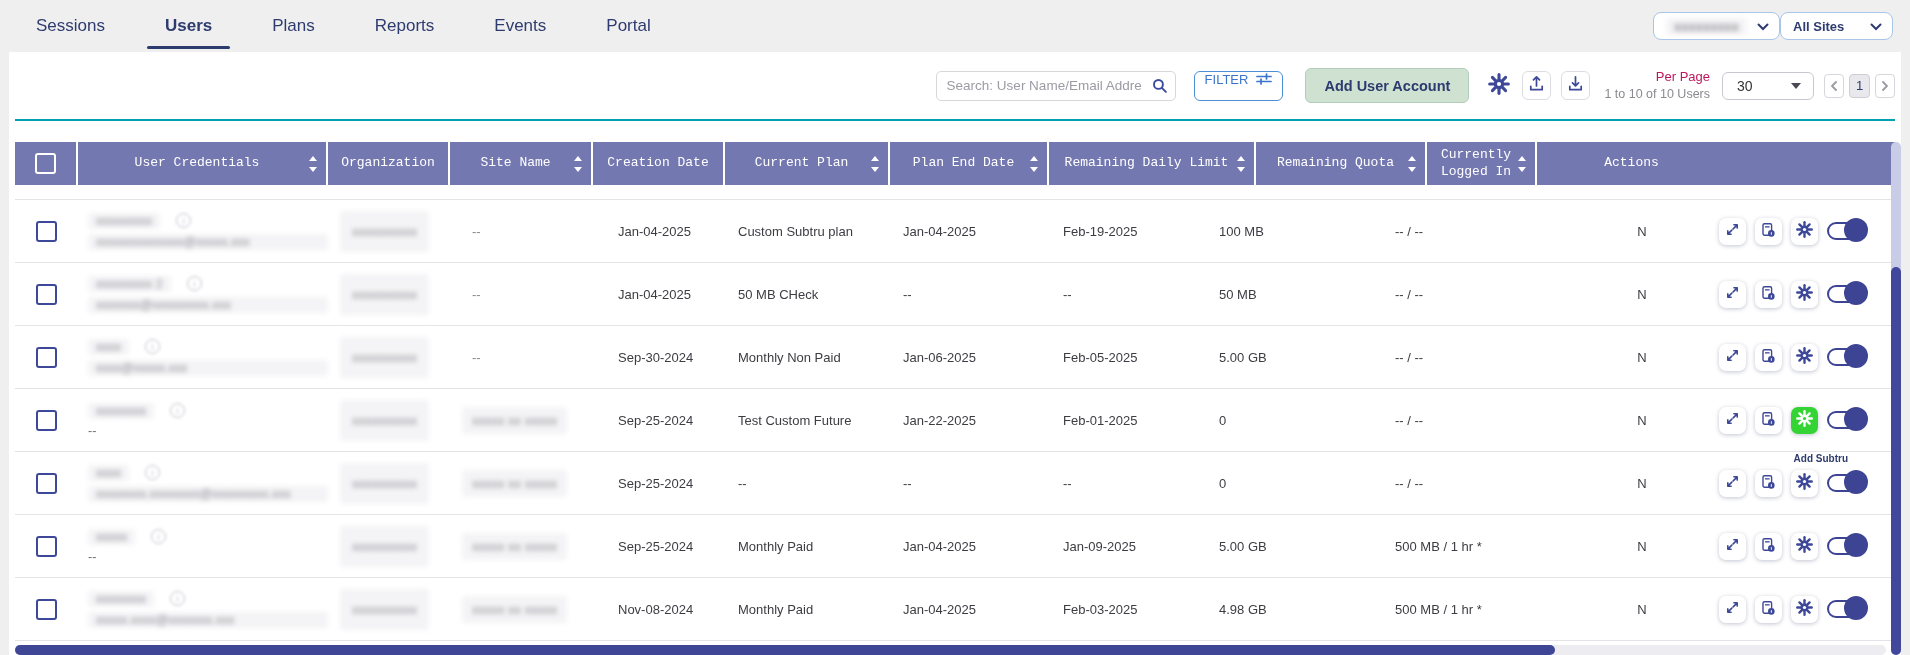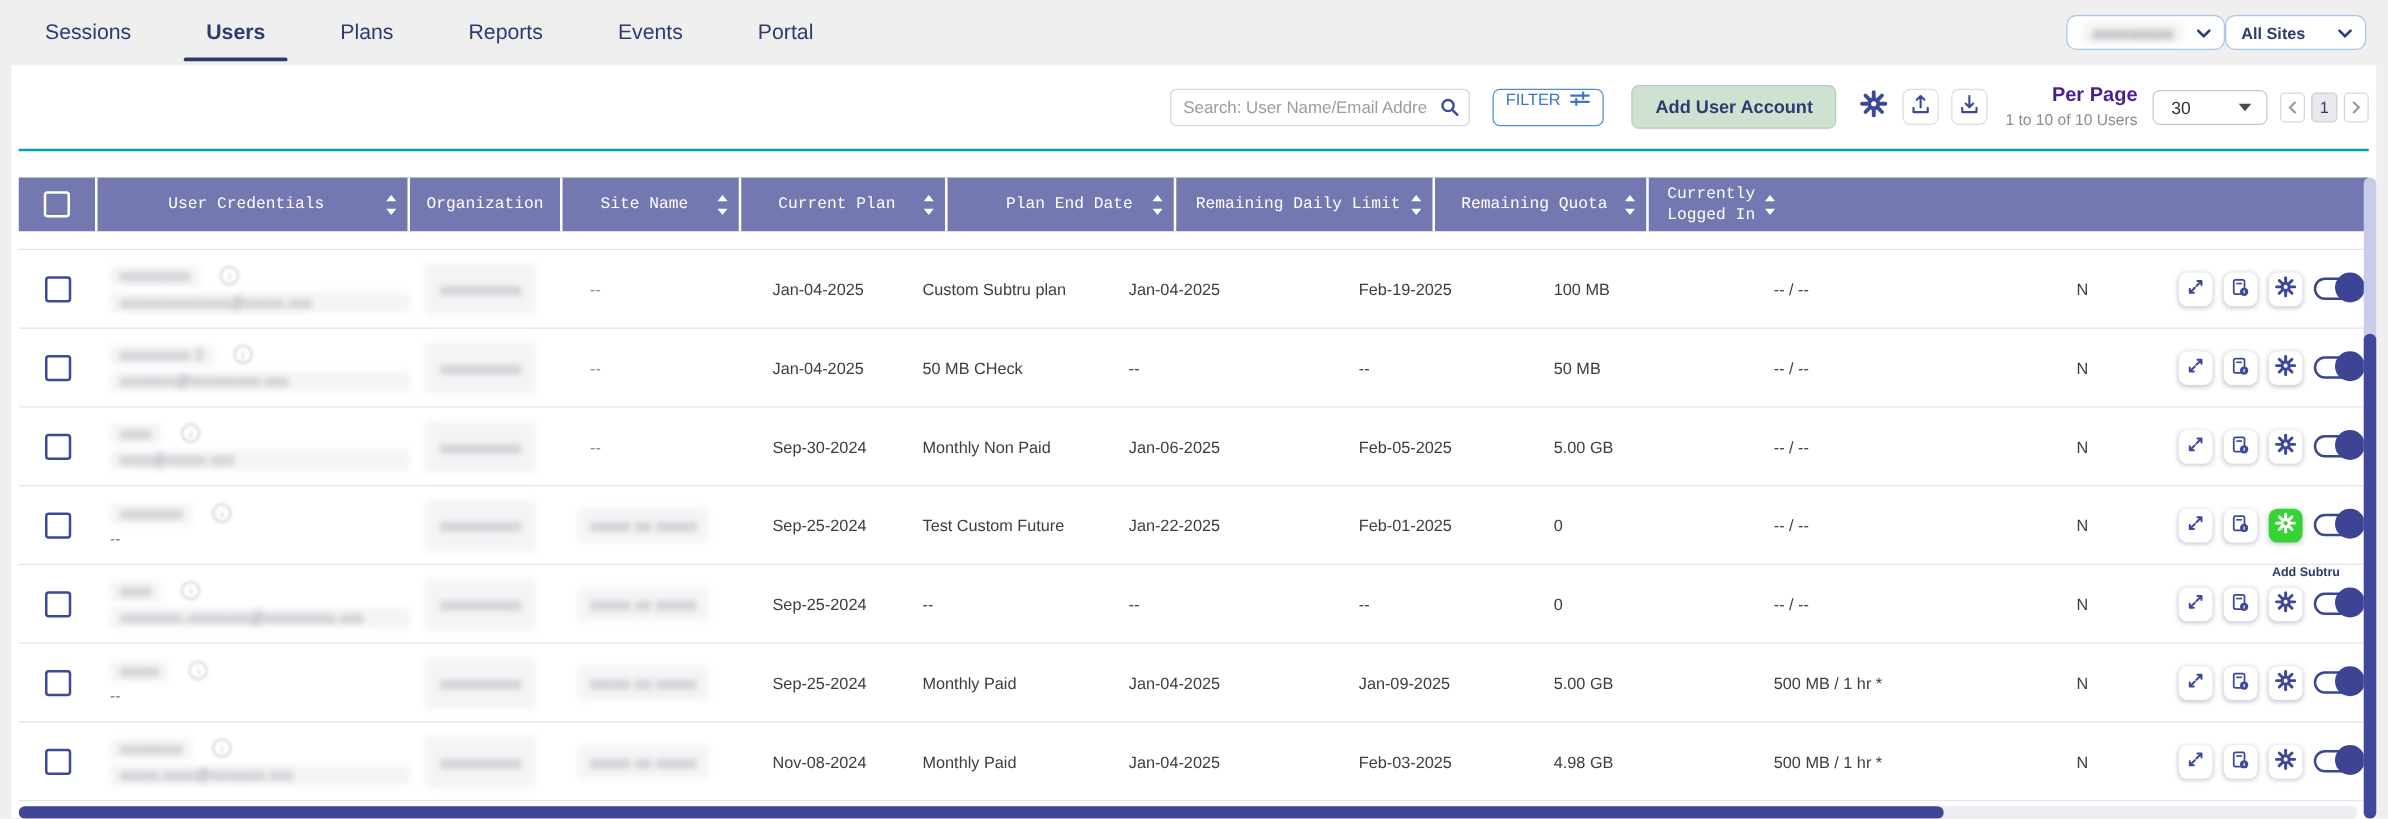--- a/index.html
+++ b/index.html
@@ -29,21 +29,21 @@
         padding:0 32px 0 10px;font-size:13.5px;color:#444;font-family:"Liberation Sans",sans-serif;outline:none;}
   .search-box input::placeholder{color:#9b9ba3;}
   .search-ic{position:absolute;right:8px;top:6px;}
   .filter-btn{margin-left:18px;height:30px;display:flex;align-items:flex-start;gap:8px;background:#fff;
         border:1.5px solid #4d8fd6;border-radius:6px;padding:0 10px;color:#3c74cc;font-size:13px;box-sizing:border-box;cursor:pointer;}
   .add-btn{margin-left:22px;height:33px;padding:0 18px;background:#cfe2d2;border:1px solid #b3cdb8;border-radius:6px;
         color:#2e3b6e;font-weight:bold;font-size:14.5px;display:flex;align-items:center;cursor:pointer;}
   .tool-ic{margin-left:16px;width:27px;height:27px;display:flex;align-items:center;justify-content:center;cursor:pointer;}
   .tool-ic.boxed{border:1px solid #dcdce3;border-radius:6px;background:#fff;margin-left:10px;}
   .perpage{margin-left:14px;text-align:right;line-height:1.3;}
-  .perpage .pp-label{font-size:16px;font-weight:bold;color:#4c1d95;}
+  .perpage .pp-label{font-size:13px;font-weight:normal;color:#be185d;}
   .perpage .pp-range{font-size:12.5px;color:#8a8a90;white-space:nowrap;}
   .pp-select{margin-left:12px;width:92px;height:28px;border:1px solid #c8c8d2;border-radius:6px;background:#fff;
         display:flex;align-items:center;justify-content:space-between;padding:0 12px 0 14px;font-size:14px;color:#333;
         box-sizing:border-box;cursor:pointer;}
   .caret{width:0;height:0;border-left:5px solid transparent;border-right:5px solid transparent;border-top:6px solid #4a4a55;}
   .pager{margin-left:10px;display:flex;gap:5px;align-items:center;}
   .pg-btn{width:18px;height:22px;border:1px solid #d6d6dc;border-radius:4px;background:#fff;display:flex;
         align-items:center;justify-content:center;cursor:pointer;}
   .pg-num{min-width:19px;height:22px;background:#e9e9ed;border:1px solid #cdcdd5;border-radius:4px;color:#2e3b6e;
         font-size:13px;display:flex;align-items:center;justify-content:center;}
@@ -53,21 +53,21 @@
   .thead{display:flex;height:43px;background:#7478b0;font-family:Liberation Mono, monospace;}
   .th{position:relative;display:flex;align-items:center;justify-content:center;color:#fff;font-size:13px;
         text-align:center;border-right:2px solid #fff;box-sizing:border-box;line-height:1.25;padding:0 16px 0 6px;cursor:pointer;}
   .th.nosort{padding:0 6px;cursor:default;}
   .th:last-child{border-right:none;}
   .sorts{position:absolute;right:9px;top:50%;transform:translateY(-50%);display:flex;flex-direction:column;gap:6px;}
   .tri-up{width:0;height:0;border-left:4px solid transparent;border-right:4px solid transparent;border-bottom:5px solid #fff;}
   .tri-down{width:0;height:0;border-left:4px solid transparent;border-right:4px solid transparent;border-top:5px solid #fff;}
 
   .c0{width:63px;}  .c1{width:250px;} .c2{width:122px;} .c3{width:143px;}
-  .c4{width:132px;} .c5{width:165px;} .c6{width:160px;} .c7{width:159px;margin-left:24px;}
+  .c4{width:132px;} .c5{width:165px;} .c6{width:160px;} .c7{width:159px;}
   .c8{width:171px;} .c9{width:207px;} .c10{width:110px;} .c11{width:189px;}
   .th,.td{flex:none;box-sizing:border-box;}
 
   .tbody{padding-top:14px;}
   .row{display:flex;height:62px;align-items:center;border-top:1px solid #e4e4e8;}
   .row:last-child{border-bottom:1px solid #e4e4e8;}
   .td{font-size:13px;color:#3c3c42;}
   .td.c0{display:flex;justify-content:center;}
   .td.c1{padding-left:10px;display:flex;flex-direction:column;justify-content:center;gap:5px;}
   .cred-line1{display:flex;align-items:center;gap:16px;font-size:12.5px;}
@@ -242,20 +242,23 @@
         <div class="th c2 nosort">
           <span>Organization</span>
         </div>
         <div class="th c3">
           <span>Site Name</span>
           <span class="sorts">
               <span class="tri-up"></span>
               <span class="tri-down"></span>
             </span>
         </div>
+        <div class="th c4 nosort">
+          <span>Creation Date</span>
+        </div>
         <div class="th c5">
           <span>Current Plan</span>
           <span class="sorts">
               <span class="tri-up"></span>
               <span class="tri-down"></span>
             </span>
         </div>
         <div class="th c7">
           <span>Plan End Date</span>
           <span class="sorts">
@@ -276,20 +279,23 @@
               <span class="tri-up"></span>
               <span class="tri-down"></span>
             </span>
         </div>
         <div class="th c10">
           <span>Currently Logged In</span>
           <span class="sorts">
               <span class="tri-up"></span>
               <span class="tri-down"></span>
             </span>
+        </div>
+        <div class="th c11 nosort">
+          <span>Actions</span>
         </div>
       </div>
       <div class="tbody">
           <div class="row">
     <div class="td c0">
       <span class="cbx"></span>
     </div>
     <div class="td c1">
       <span class="cred-line1">
         <span class="redacted">xxxxxxxxx</span>

